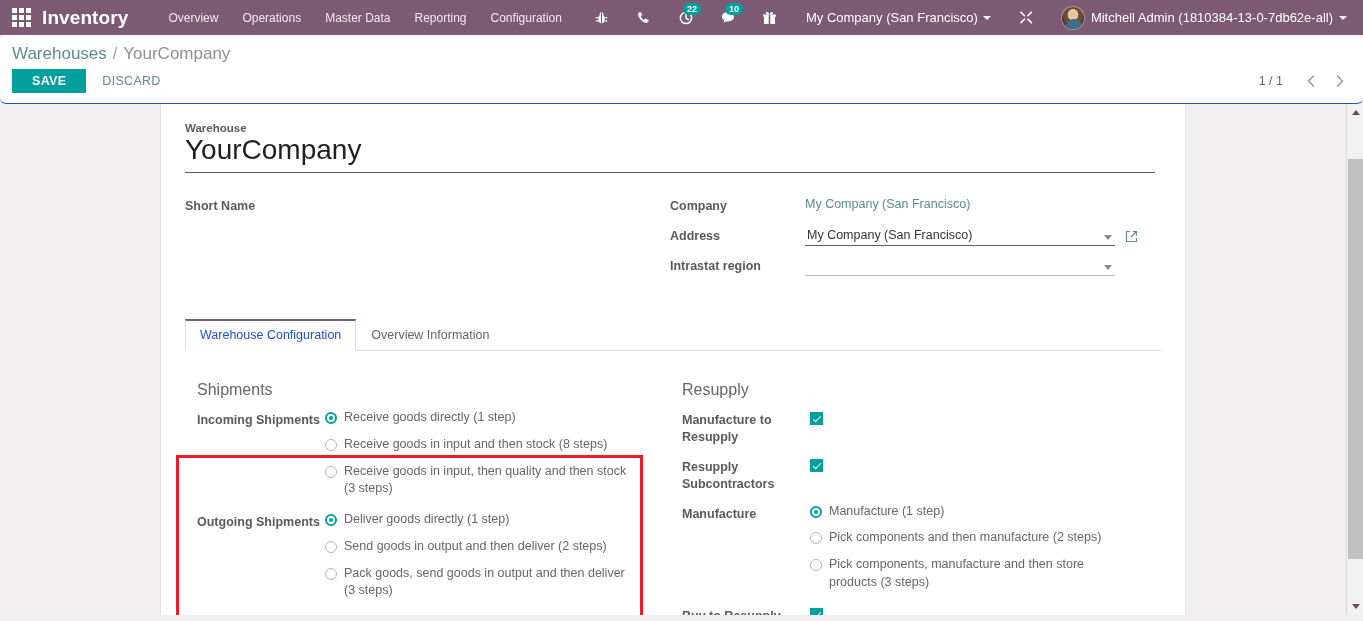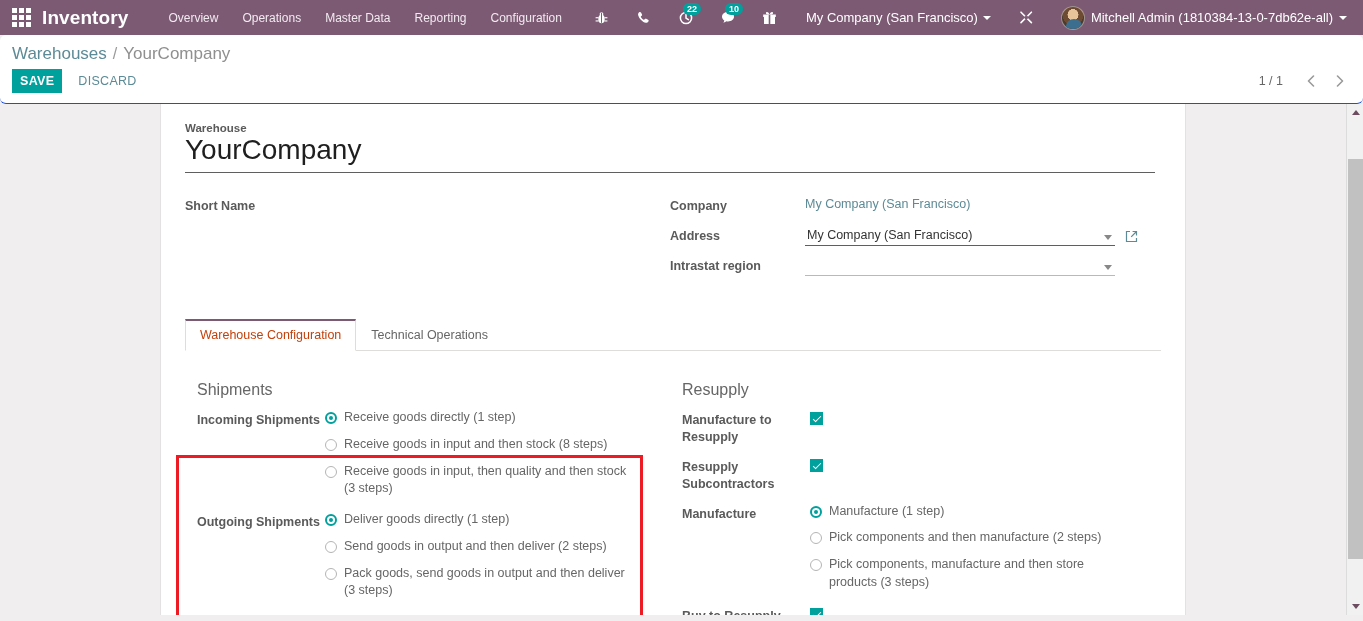--- a/index.html
+++ b/index.html
@@ -83,21 +83,21 @@
     display: flex; align-items: baseline; gap: 6px;
     font-size: 17px; padding: 9px 0 3px 0;
   }
   .bc-link { color: #5c8a96; cursor: pointer; }
   .bc-sep { color: #9a9a9a; font-size: 16px; }
   .bc-current { color: #8f8f8f; }
   .cp-row { display: flex; align-items: center; padding: 2px 0 10px 0; }
   .btn-save {
     background: #00a09d; color: #fff; border: none;
     font-size: 12.5px; font-weight: bold; letter-spacing: .3px;
-    padding: 5px 8px; cursor: pointer; border-radius: 0;
+    padding: 5px 20px; cursor: pointer; border-radius: 0;
   }
   .btn-discard {
     background: transparent; color: #5c8a96; border: none;
     font-size: 12.5px; font-weight: normal; letter-spacing: .3px;
     padding: 5px 10px; margin-left: 6px; cursor: pointer;
   }
   .pager { margin-left: auto; display: flex; align-items: center; gap: 7px; }
   .pager-count { font-size: 12.5px; color: #666; margin-right: 10px; }
   .pager-btn {
     width: 22px; height: 22px; display: flex; align-items: center;
@@ -159,21 +159,21 @@
 
   
   .notebook { margin-top: 32px; }
   .nb-tabs { display: flex; border-bottom: 1px solid #dfdcdc; }
   .nb-tab {
     font-size: 12.5px; color: #666; padding: 8px 14px 8px 14px;
     cursor: pointer; background: transparent; border: 1px solid transparent;
     margin-bottom: -1px; position: relative;
   }
   .nb-tab.active {
-    color: #c2410c; background: #fff;
+    color: #1d4ed8; background: #fff;
     border-color: #dfdcdc; border-bottom-color: #fff;
     border-top: 2px solid #7c5a74; padding-top: 7px;
   }
   .nb-page { display: flex; padding-top: 16px; }
 
   .group { }
   .group-title {
     font-size: 16px; color: #666; font-weight: normal;
     margin-bottom: 10px; padding-left: 12px;
   }
@@ -390,21 +390,21 @@
               <div class="f-select-val"></div>
               <span class="sel-caret"></span>
             </div>
           </div>
         </div>
       </div>
 
       <div class="notebook">
         <div class="nb-tabs">
           <div class="nb-tab active">Warehouse Configuration</div>
-          <div class="nb-tab">Technical Operations</div>
+          <div class="nb-tab">Overview Information</div>
         </div>
 
         <div class="nb-page">
 
           <div class="group g-left">
             <div class="group-title">Shipments</div>
 
             <div class="opt-row">
               <div class="opt-label">Incoming Shipments</div>
               <div class="opt-items">

